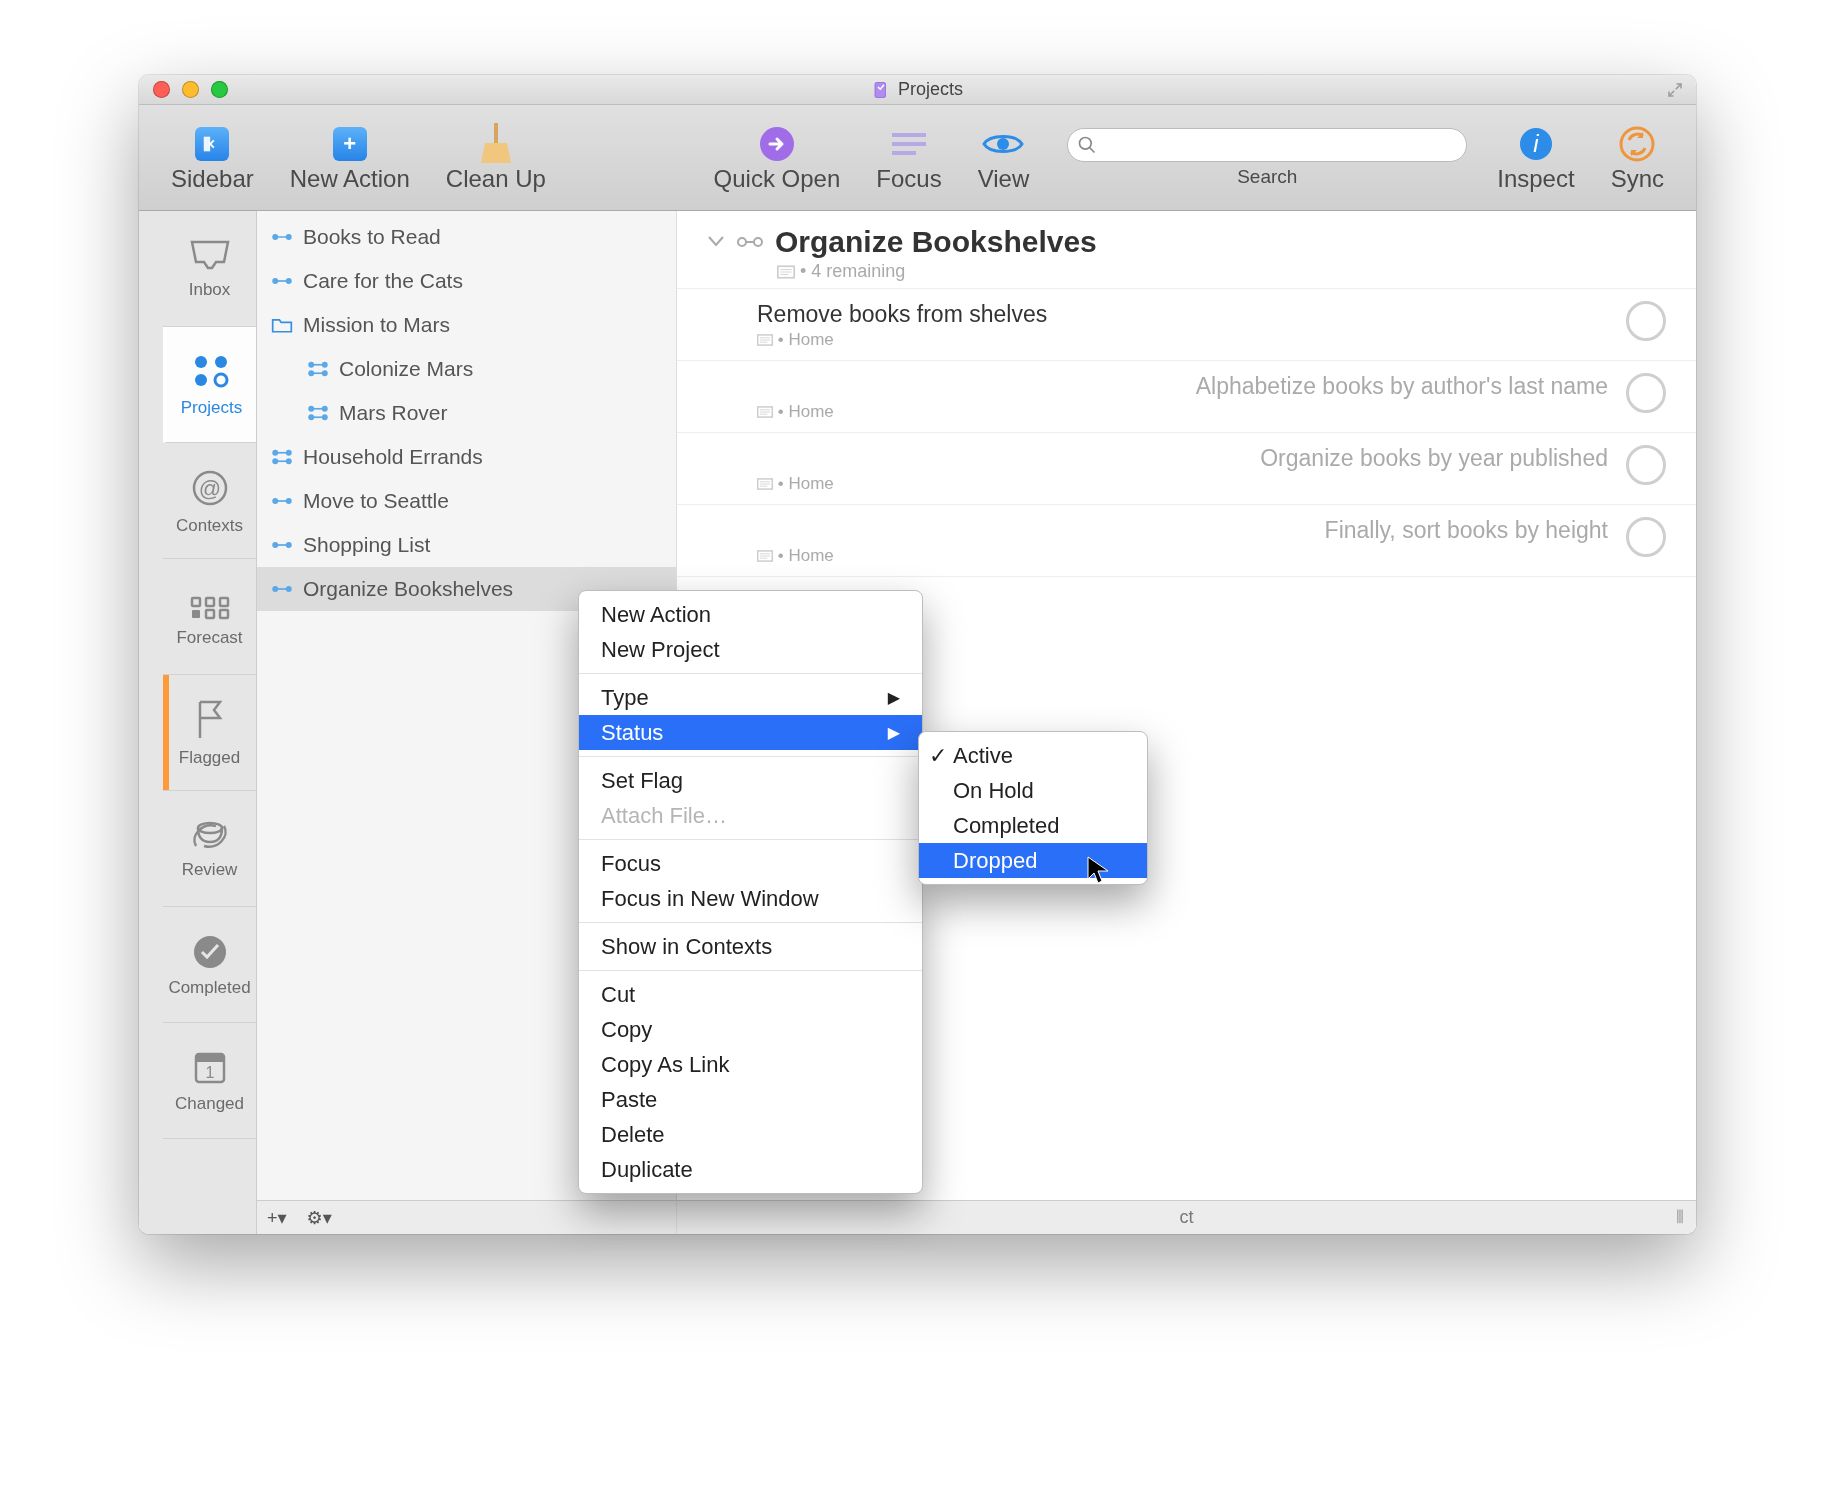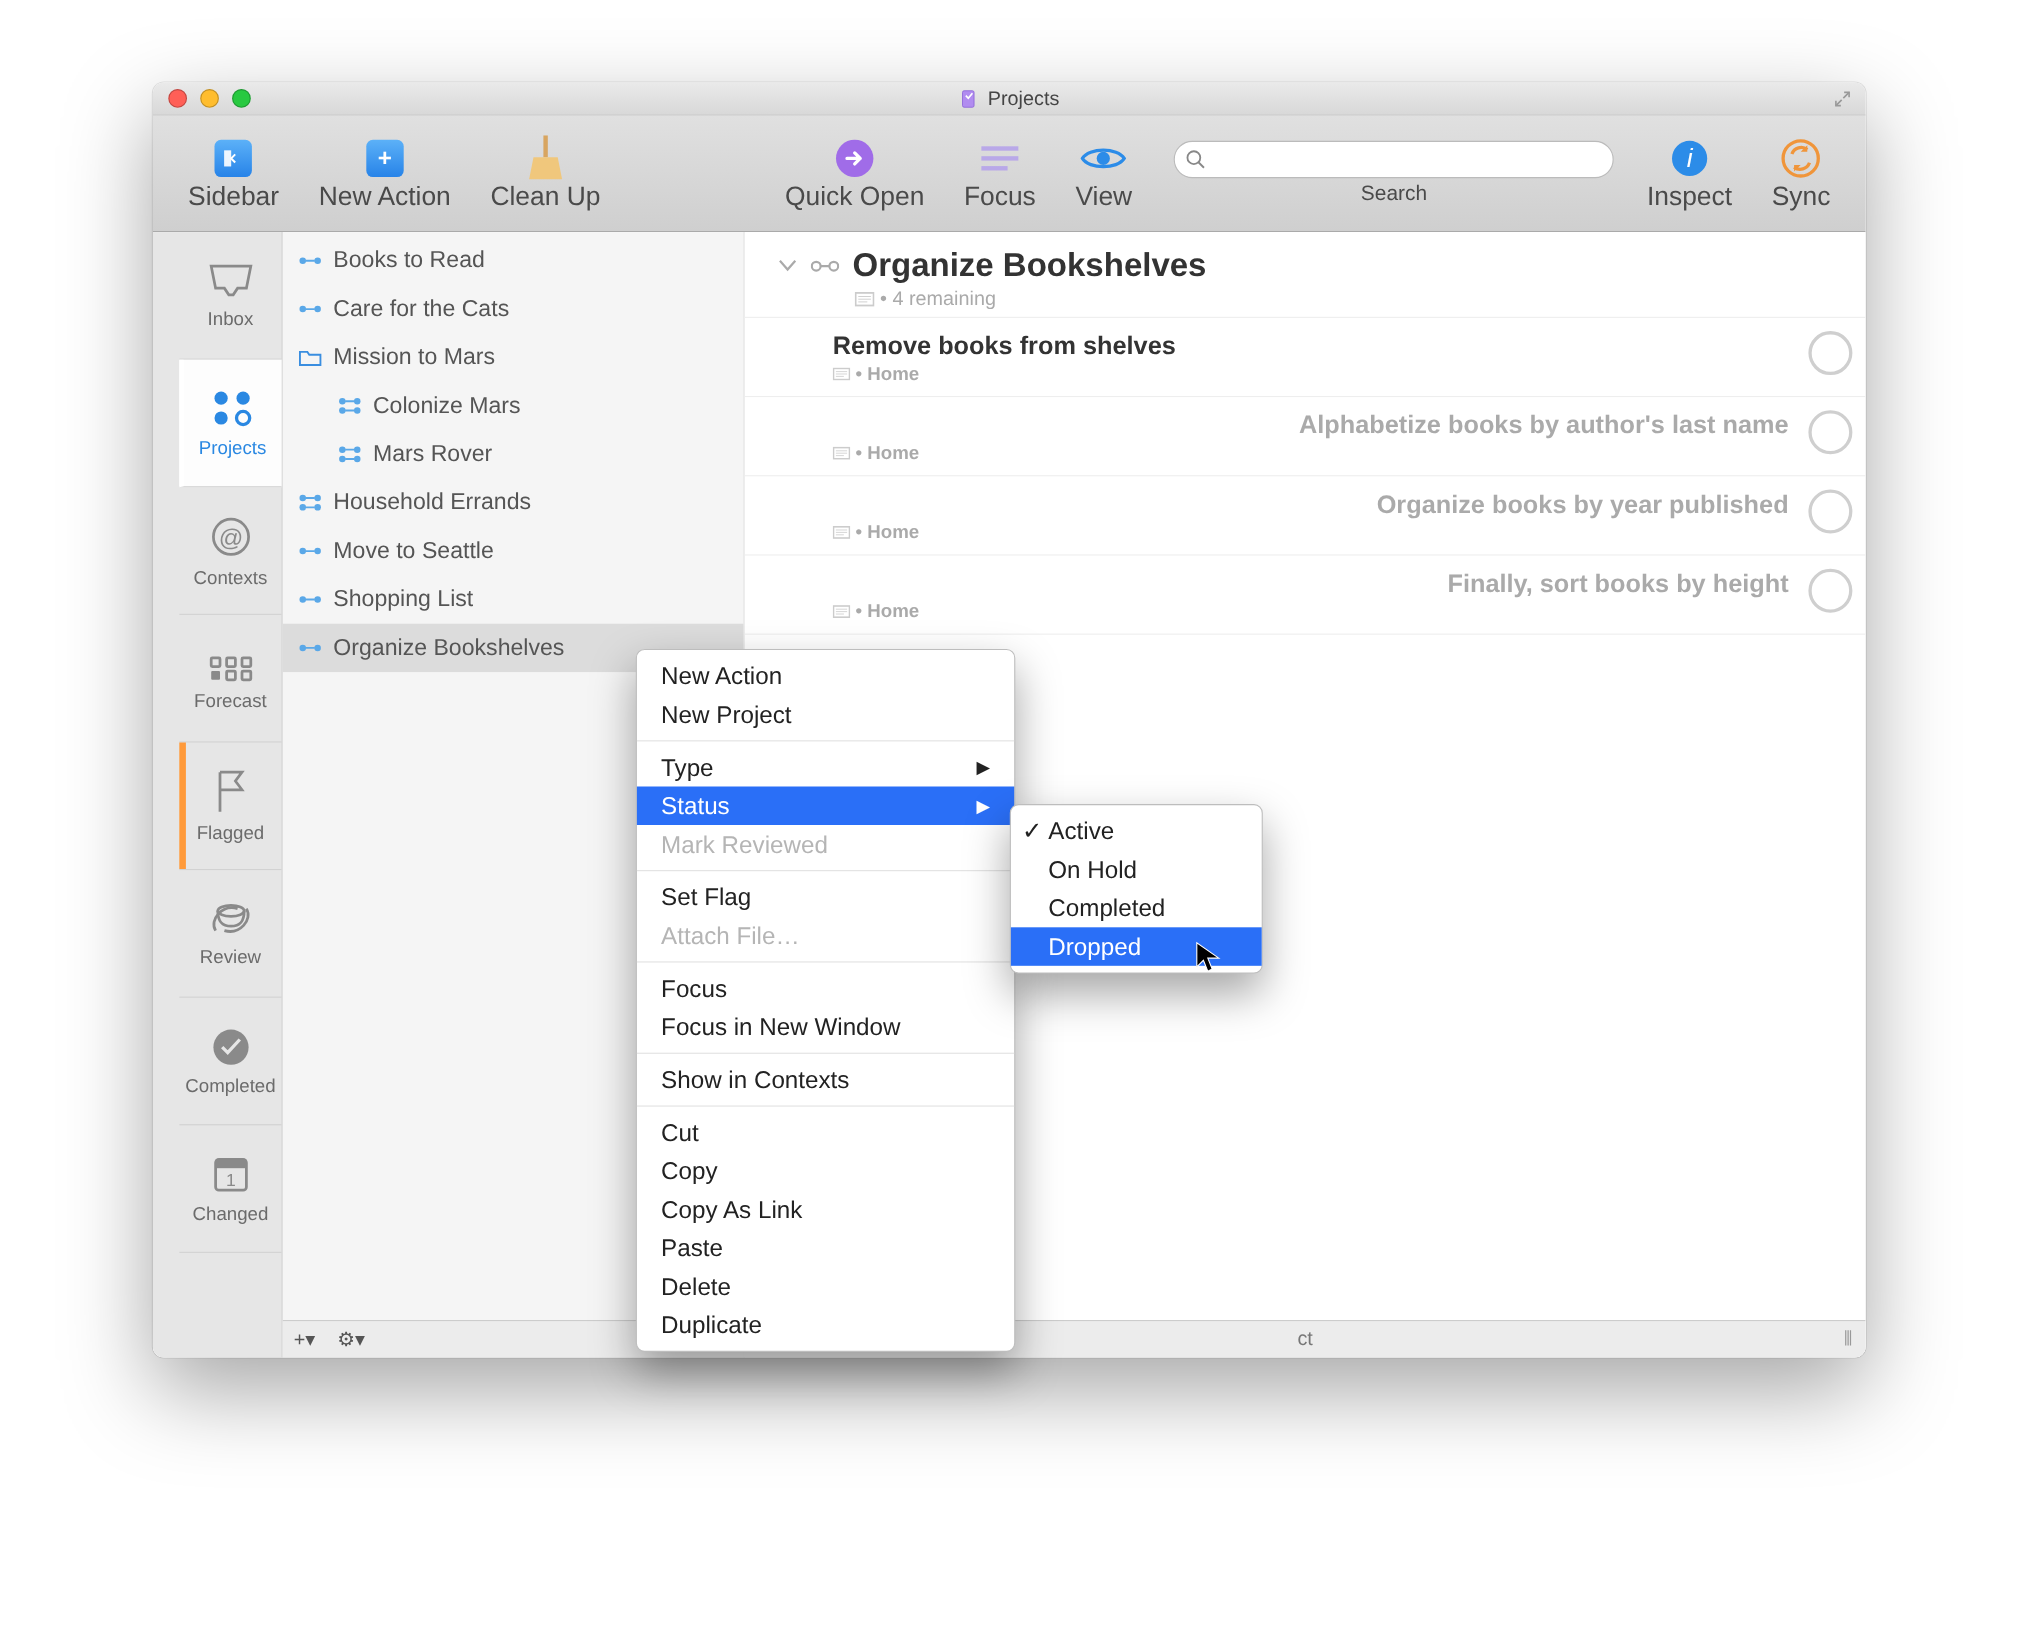--- a/index.html
+++ b/index.html
@@ -86,22 +86,22 @@
     display:flex; align-items:center; padding:0 10px; gap:20px; color:#555; font-size:18px;
   }
 
   
   .outline { flex:1; display:flex; flex-direction:column; background:#fff; position:relative; }
   .outline-header { padding:14px 22px 6px 30px; border-bottom:1px solid #eee; }
   .oh-row1 { display:flex; align-items:center; gap:12px; color:#333; }
   .oh-title { font-size:30px; font-weight:600; color:#333; }
   .oh-sub { font-size:18px; color:#aaa; margin-left:70px; margin-top:2px; }
   .task-row {
-    display:flex; align-items:flex-start; padding:12px 4px 10px 80px;
-    border-bottom:1px solid #eee; position:relative;font-weight:bold;
+    display:flex; align-items:flex-start; padding:12px 22px 10px 80px;
+    border-bottom:1px solid #eee; position:relative;
   }
   .task-texts { flex:1; }
   .task-title { font-size:23px; color:#333; }
   .task-title.future { color:#aaa;text-align:right; }
   .task-sub { font-size:17px; color:#aaa; margin-top:2px; }
   .task-check {
     width:40px; height:40px; border-radius:50%; border:3px solid #cfcfcf;
     margin-left:18px; margin-right:8px; flex:0 0 40px;
   }
   .outline-footer {
@@ -507,23 +507,20 @@
     </div>
     <div class="ctx-sep"></div>
     <div class="ctx-item">
       <span>Type</span>
       <span class="arrow">▶</span>
     </div>
     <div class="ctx-item highlight">
       <span>Status</span>
       <span class="arrow">▶</span>
     </div>
-    <div class="ctx-item disabled">
-      <span>Mark Reviewed</span>
-    </div>
     <div class="ctx-sep"></div>
     <div class="ctx-item">
       <span>Set Flag</span>
     </div>
     <div class="ctx-item disabled">
       <span>Attach File…</span>
     </div>
     <div class="ctx-sep"></div>
     <div class="ctx-item">
       <span>Focus</span>

